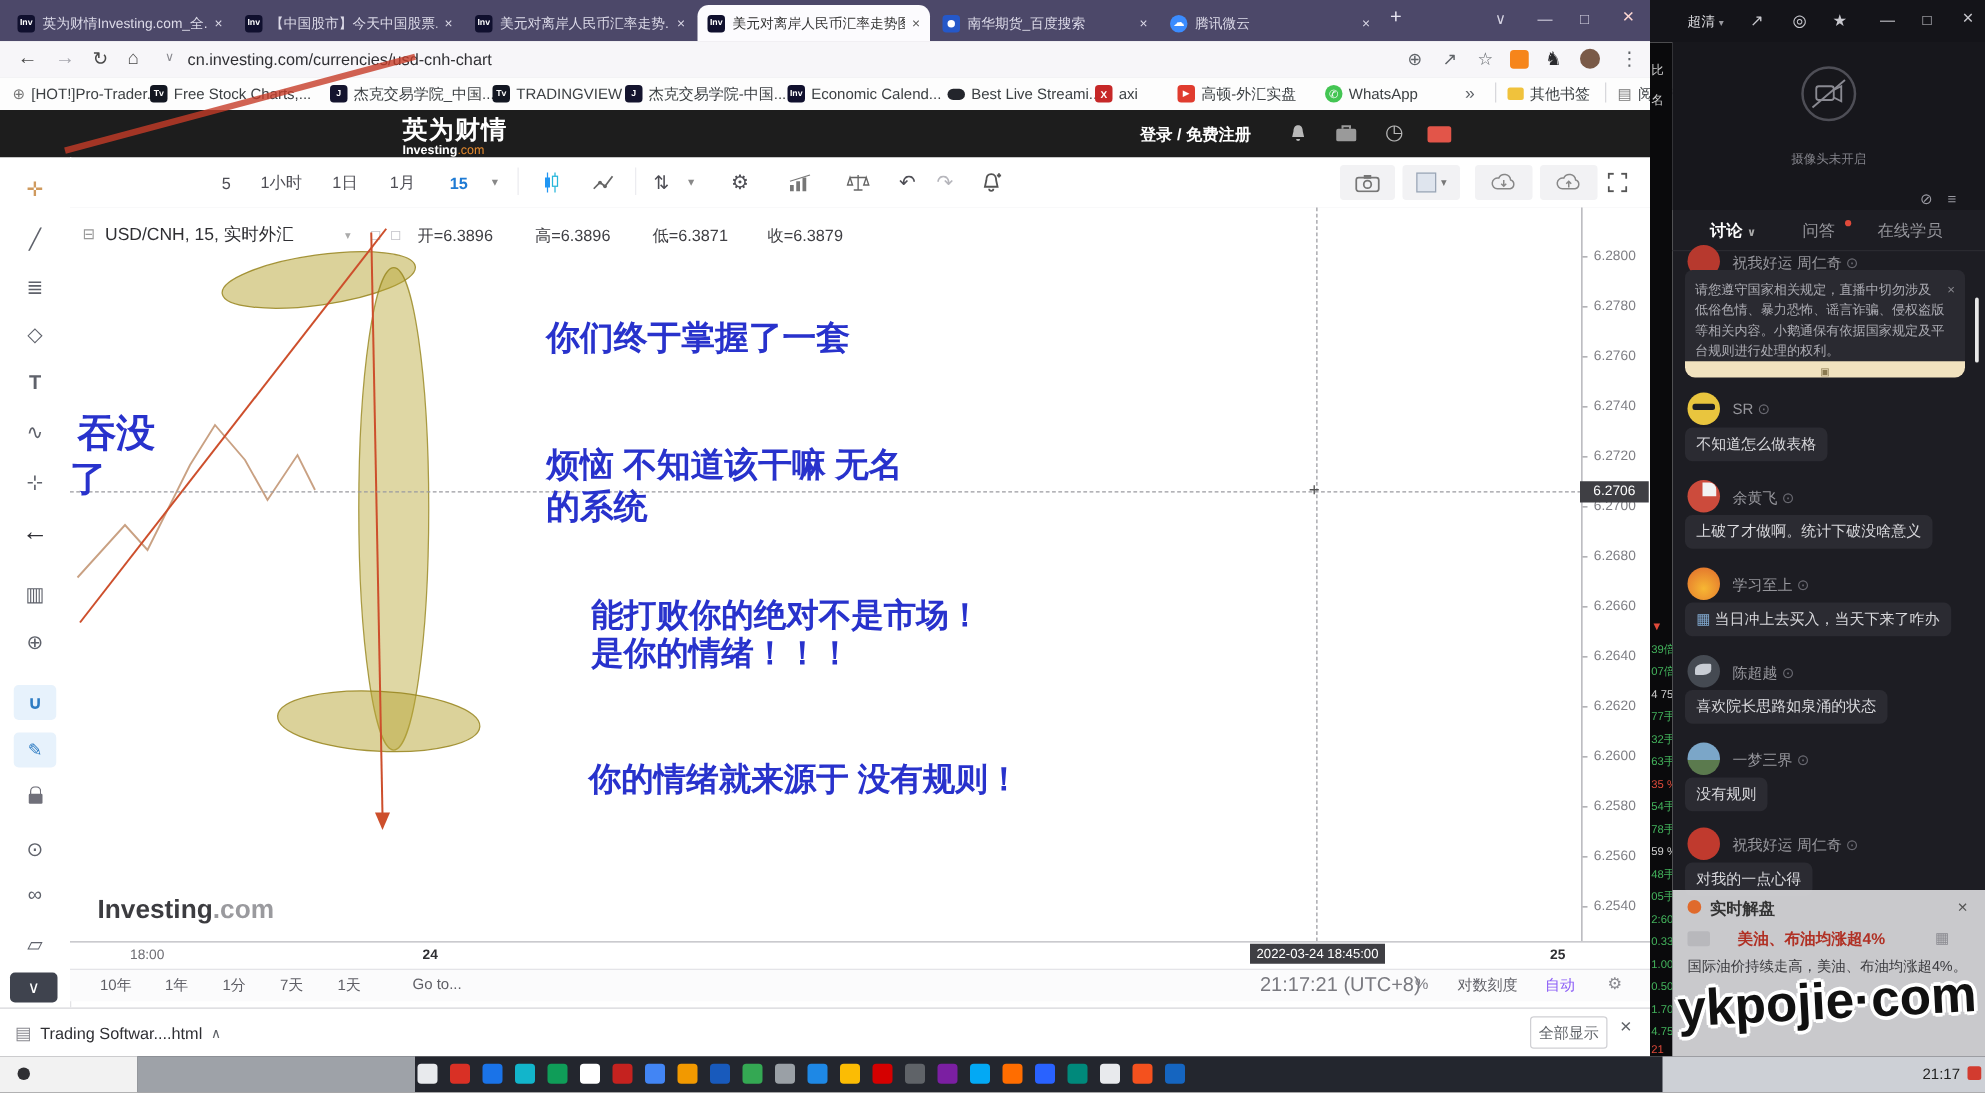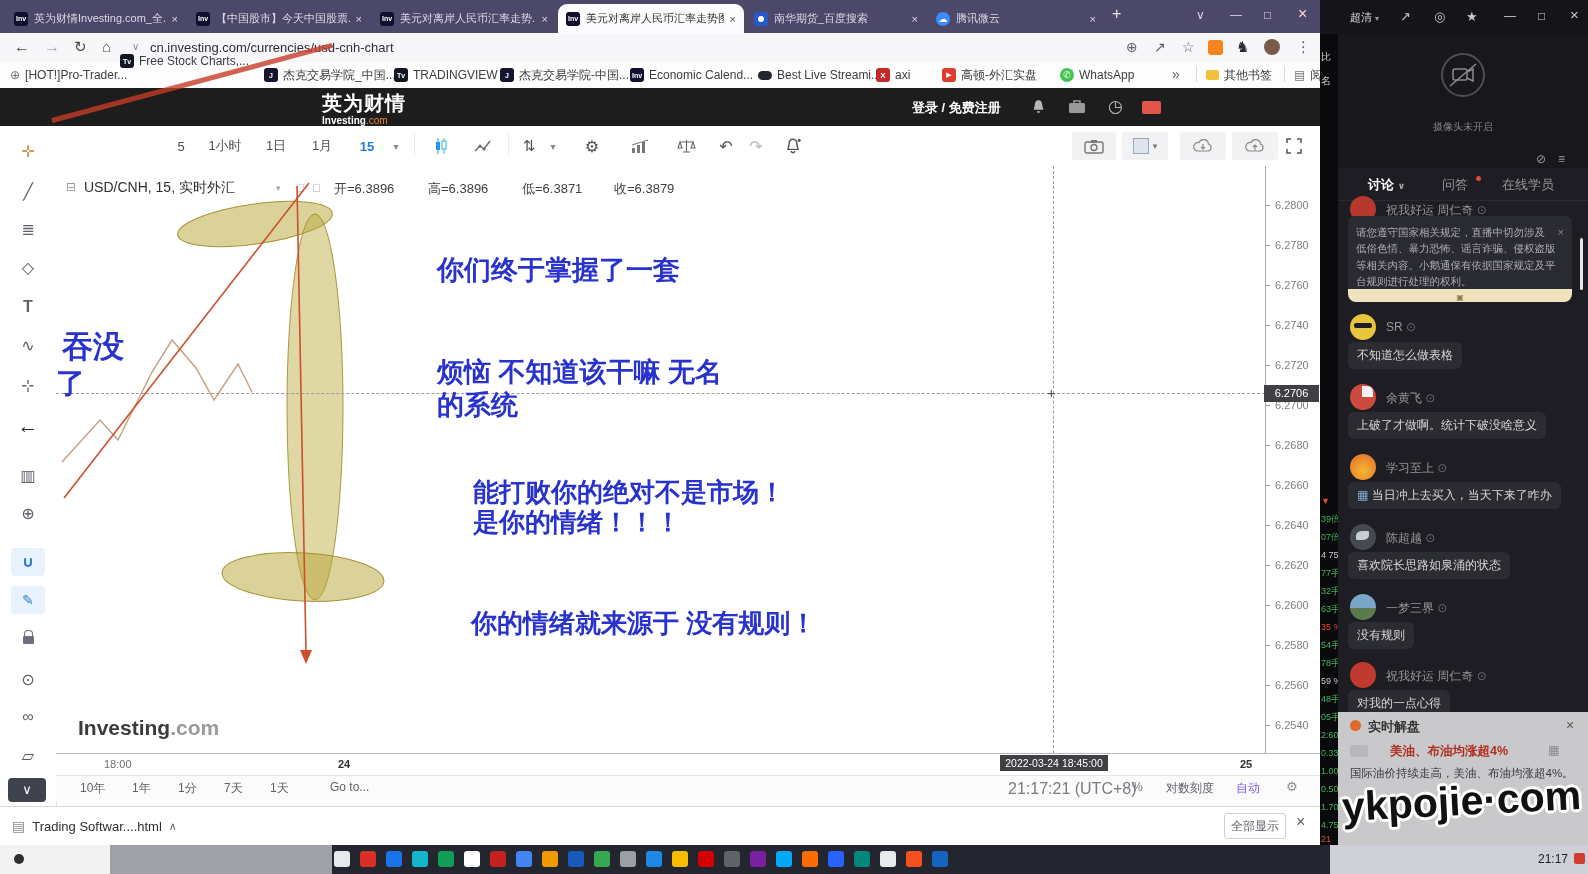--- a/index.html
+++ b/index.html
@@ -91,21 +91,21 @@
   <span class="ab" style="left:1208px;top:40px;width:15px;height:15px;background:#f6851b;border-radius:3px"></span>
   <span class="ab" style="left:1236px;top:38px;font-size:15px;color:#2a2a2e">♞</span>
   <span class="ab" style="left:1264px;top:39px;width:16px;height:16px;background:#7a5a48;border-radius:50%"></span>
   <span class="ab" style="left:1296px;top:38px;font-size:15px;color:#5f6368">⋮</span>
 
   <div class="ab" style="left:0;top:62px;width:1320px;height:26px;background:#fdfdfd;border-bottom:1px solid #e6e6ea"></div>
   <div class="bm" style="left:10px;top:62px">
     <span style="color:#777;font-size:12px">⊕</span>
     <span>[HOT!]Pro-Trader...</span>
   </div>
-  <div class="bm" style="left:120px;top:48px">
+  <div class="bm" style="left:120px;top:62px">
     <span class="fav" style="background:#131722">Tv</span>
     <span>Free Stock Charts,...</span>
   </div>
   <div class="bm" style="left:264px;top:62px">
     <span class="fav" style="background:#14142e">J</span>
     <span>杰克交易学院_中国...</span>
   </div>
   <div class="bm" style="left:394px;top:62px">
     <span class="fav" style="background:#131722">Tv</span>
     <span>TRADINGVIEW</span>

